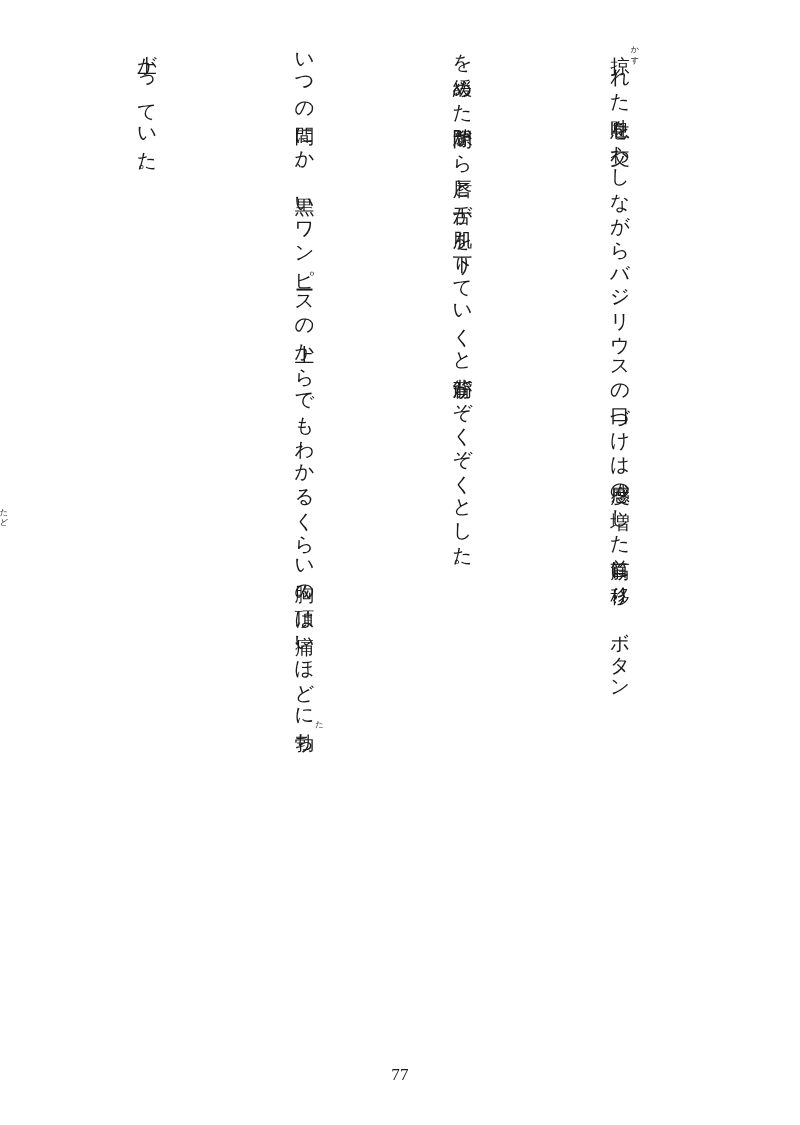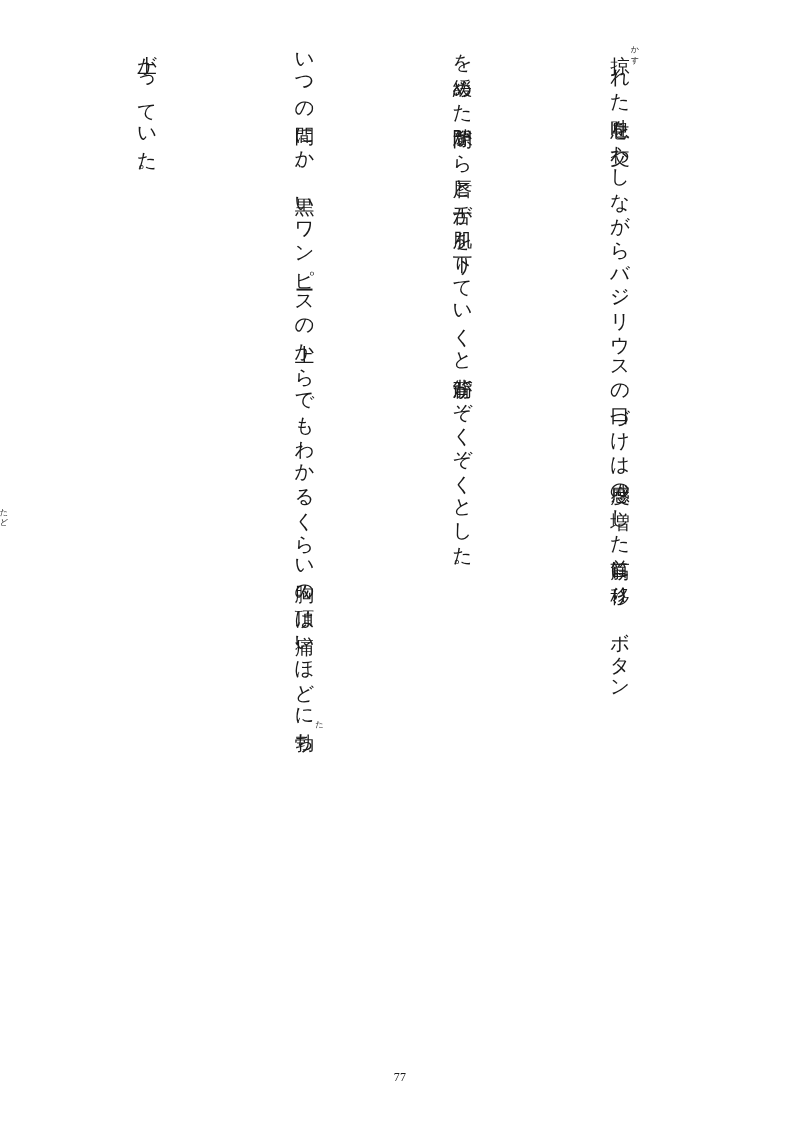--- a/index.html
+++ b/index.html
@@ -60,21 +60,21 @@
     line-height: 1;
     font-family: "DejaVu Serif", "Liberation Serif", serif;
   }
   .folio {
     position: absolute;
     left: 0;
     right: 0;
     bottom: 40px;
     text-align: center;
     font-family: "Liberation Serif", "DejaVu Serif", serif;
-    font-size: 12px;
+    font-size: 17px;
     color: #1a1a1a;
     letter-spacing: 0.02em;
   }
 </style>
 </head>
 <body>
 
 <div class="page">
   <div class="page-inner">
     <div class="vtext">

